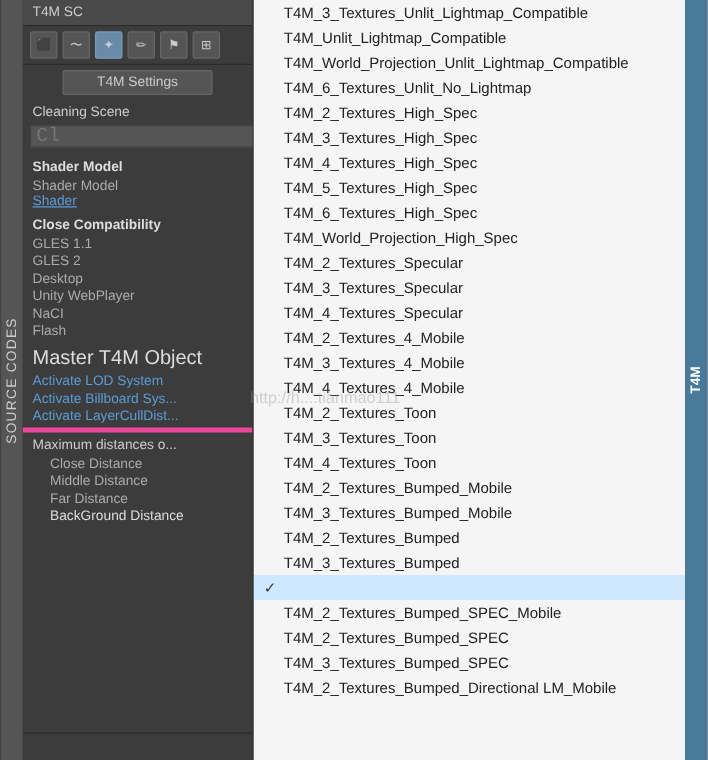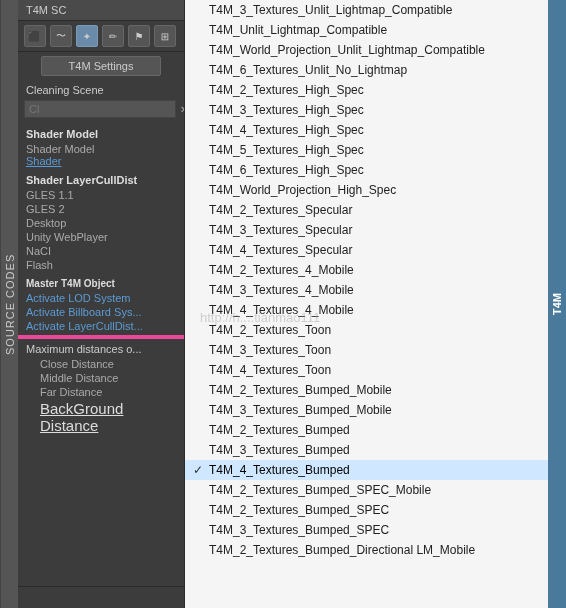--- a/index.html
+++ b/index.html
@@ -26,21 +26,21 @@
       letter-spacing: 1px;
       width: 18px;
       display: flex;
       align-items: center;
       justify-content: center;
       border-right: 1px solid #444;
     }
 
     
     .left-panel {
-      width: 167px;
+      width: 185px;
       background: #3c3c3c;
       border-right: 1px solid #2a2a2a;
       display: flex;
       flex-direction: column;
       overflow: hidden;
     }
 
     
     .title-bar {
       background: #4a4a4a;
@@ -107,24 +107,25 @@
       align-items: center;
       padding: 2px 6px 4px 6px;
       gap: 4px;
     }
 
     .search-input {
       flex: 1;
       background: #555;
       border: 1px solid #444;
       color: #ccc;
-      font-size: 11px;
+      font-size: 16px;
       padding: 2px 4px;
       outline: none;
       height: 18px;
+      font-family: Liberation Mono, monospace;
     }
 
     .search-clear {
       color: #aaa;
       font-size: 10px;
       cursor: pointer;
     }
 
     
     .left-content {
@@ -159,22 +160,22 @@
     }
 
     .prop-item {
       color: #aaa;
       font-size: 11px;
       padding: 1px 8px;
     }
 
     .master-section {
       padding: 6px 8px 2px 8px;
-      font-size: 10px;
-      font-weight: bold;
+      font-size: 16px;
+      font-weight: normal;
       color: #ddd;
     }
 
     .master-item {
       color: #5b9bd5;
       font-size: 11px;
       padding: 1px 8px;
       cursor: pointer;
     }
 
@@ -192,23 +193,22 @@
     }
 
     .distance-item {
       color: #aaa;
       font-size: 11px;
       padding: 1px 8px;
     }
 
     .distance-item.highlighted {
       color: #ddd;
-      font-size: 15px;
+      font-size: 11px;
       padding: 1px 8px;
-      text-decoration: underline;
     }
 
     
     .right-panel {
       flex: 1;
       background: #f0f0f0;
       display: flex;
       flex-direction: column;
       overflow: hidden;
     }
@@ -313,21 +313,21 @@
   </div>
 
   <div class="left-content">
 
     <div class="prop-group-title">Shader Model</div>
     <div class="prop-row">
       <span class="prop-label">Shader Model</span>
       <span class="prop-value-link">Shader</span>
     </div>
 
-    <div class="prop-group-title">Shader LayerCullDist</div>
+    <div class="prop-group-title">Close Compatibility</div>
     <div class="prop-item">GLES 1.1</div>
     <div class="prop-item">GLES 2</div>
     <div class="prop-item">Desktop</div>
     <div class="prop-item">Unity WebPlayer</div>
     <div class="prop-item">NaCI</div>
     <div class="prop-item">Flash</div>
 
     <div class="master-section">Master T4M Object</div>
     <div class="master-item">Activate LOD System</div>
     <div class="master-item">Activate Billboard Sys...</div>
@@ -434,21 +434,20 @@
       <div class="dropdown-item">
         <span class="check-mark"> </span>
         <span class="item-text">T4M_2_Textures_Bumped</span>
       </div>
       <div class="dropdown-item">
         <span class="check-mark"> </span>
         <span class="item-text">T4M_3_Textures_Bumped</span>
       </div>
       <div class="dropdown-item selected">
         <span class="check-mark">✓</span>
-        <span class="item-text">T4M_4_Textures_Bumped</span>
       </div>
       <div class="dropdown-item">
         <span class="check-mark"> </span>
         <span class="item-text">T4M_2_Textures_Bumped_SPEC_Mobile</span>
       </div>
       <div class="dropdown-item">
         <span class="check-mark"> </span>
         <span class="item-text">T4M_2_Textures_Bumped_SPEC</span>
       </div>
       <div class="dropdown-item">

